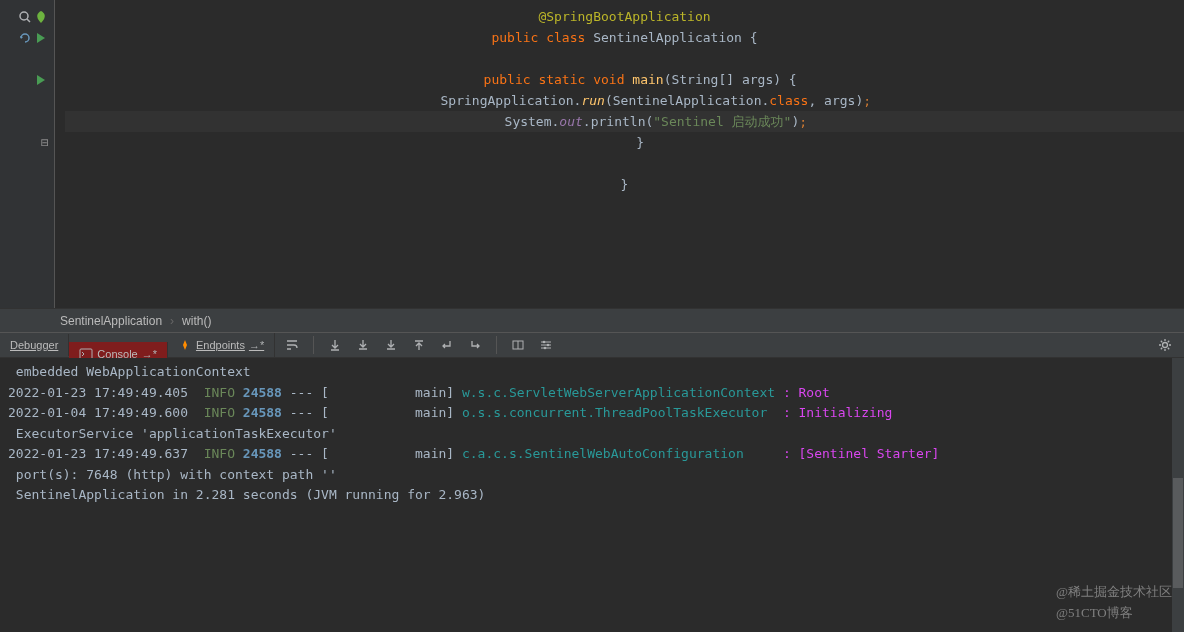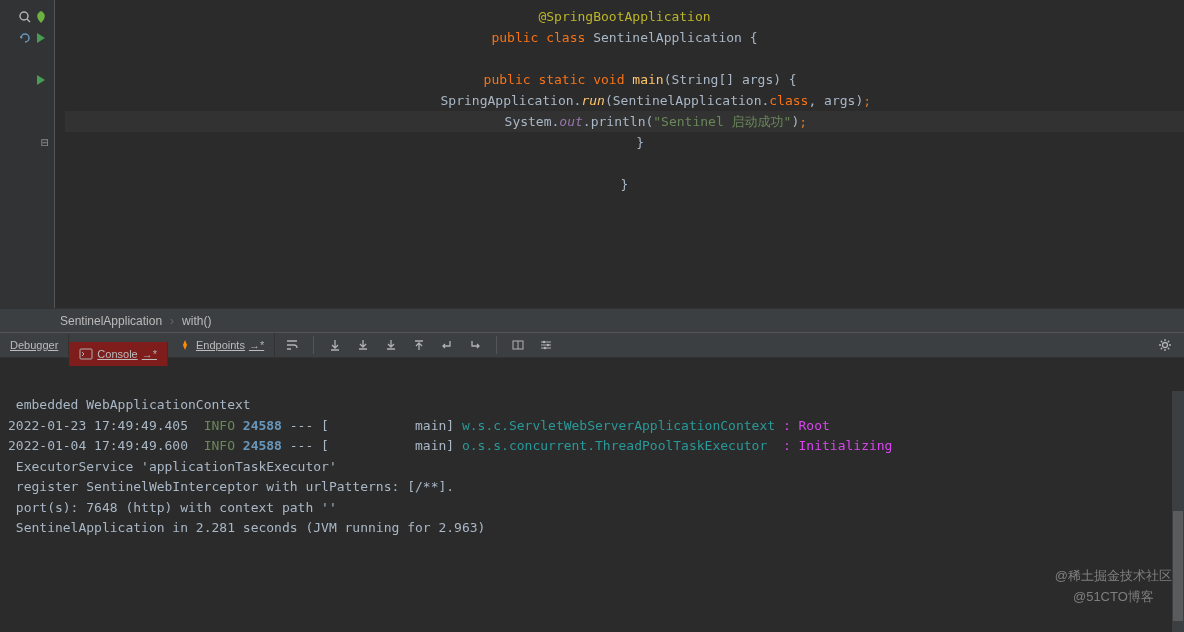--- a/index.html
+++ b/index.html
@@ -131,39 +131,38 @@
       gap: 4px;
     }
     .console-area {
       flex: 1;
       background: #2b2b2b;
       padding: 4px 8px;
       font-size: 13px;
       line-height: 20.5px;
       overflow: hidden;
       position: relative;
-      margin-top: 33px;
     }
     .console-line {
       white-space: pre-wrap;
     }
     .log-time { color: #a9b7c6; }
     .log-info { color: #6a8759; }
     .log-pid { color: #6897bb; font-weight: bold; }
     .log-plain { color: #a9b7c6; }
     .log-class { color: #299999; }
     .log-msg { color: #d946ef; }
     .watermark {
       position: absolute;
-      bottom: 24px;
+      bottom: 8px;
       right: 12px;
       color: #888;
-      font-family: Liberation Sans, sans-serif;
+      font-family: Liberation Serif, serif;
       font-size: 13px;
-      text-align: center;
+      text-align: left;
       line-height: 1.6;
       opacity: 0.9;
     }
     .run-triangle {
       color: #499c54;
     }
     .scrollbar-track {
       position: absolute;
       right: 0;
       top: 0;
@@ -331,21 +330,21 @@
         </svg>
       </div>
   </div>
 </div>
 
 <div class="console-area">
   <div class="console-line"><span class="log-plain"> embedded WebApplicationContext</span></div>
   <div class="console-line"><span class="log-time">2022-01-23 17:49:49.405</span>  <span class="log-info">INFO</span> <span class="log-pid">24588</span> <span class="log-plain">--- [           main] </span><span class="log-class">w.s.c.ServletWebServerApplicationContext</span><span class="log-plain"> </span><span class="log-msg">: Root</span></div>
   <div class="console-line"><span class="log-time">2022-01-04 17:49:49.600</span>  <span class="log-info">INFO</span> <span class="log-pid">24588</span> <span class="log-plain">--- [           main] </span><span class="log-class">o.s.s.concurrent.ThreadPoolTaskExecutor</span><span class="log-plain">  </span><span class="log-msg">: Initializing</span></div>
   <div class="console-line"><span class="log-plain"> ExecutorService 'applicationTaskExecutor'</span></div>
-  <div class="console-line"><span class="log-plain"> register SentinelWebInterceptor with urlPatterns: [/**].</span></div>
+  <div class="console-line"><span class="log-time">2022-01-23 17:49:49.637</span>  <span class="log-info">INFO</span> <span class="log-pid">24588</span> <span class="log-plain">--- [           main] </span><span class="log-class">c.a.c.s.SentinelWebAutoConfiguration</span><span class="log-plain">     </span><span class="log-msg">: [Sentinel Starter]</span></div>
   <div class="console-line"><span class="log-plain"> port(s): 7648 (http) with context path ''</span></div>
   <div class="console-line"><span class="log-plain"> SentinelApplication in 2.281 seconds (JVM running for 2.963)</span></div>
 
   <div class="scrollbar-track">
     <div class="scrollbar-thumb" style="top:120px;height:110px;"></div>
   </div>
 
   <div class="watermark">
     <div>@稀土掘金技术社区</div>
     <div>@51CTO博客</div>

